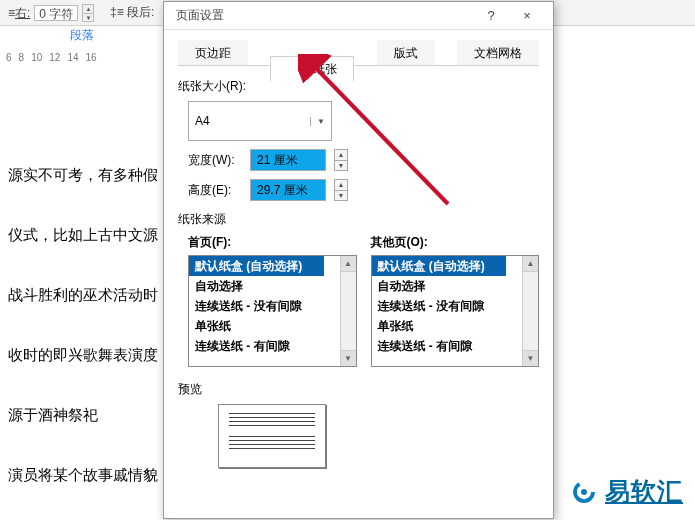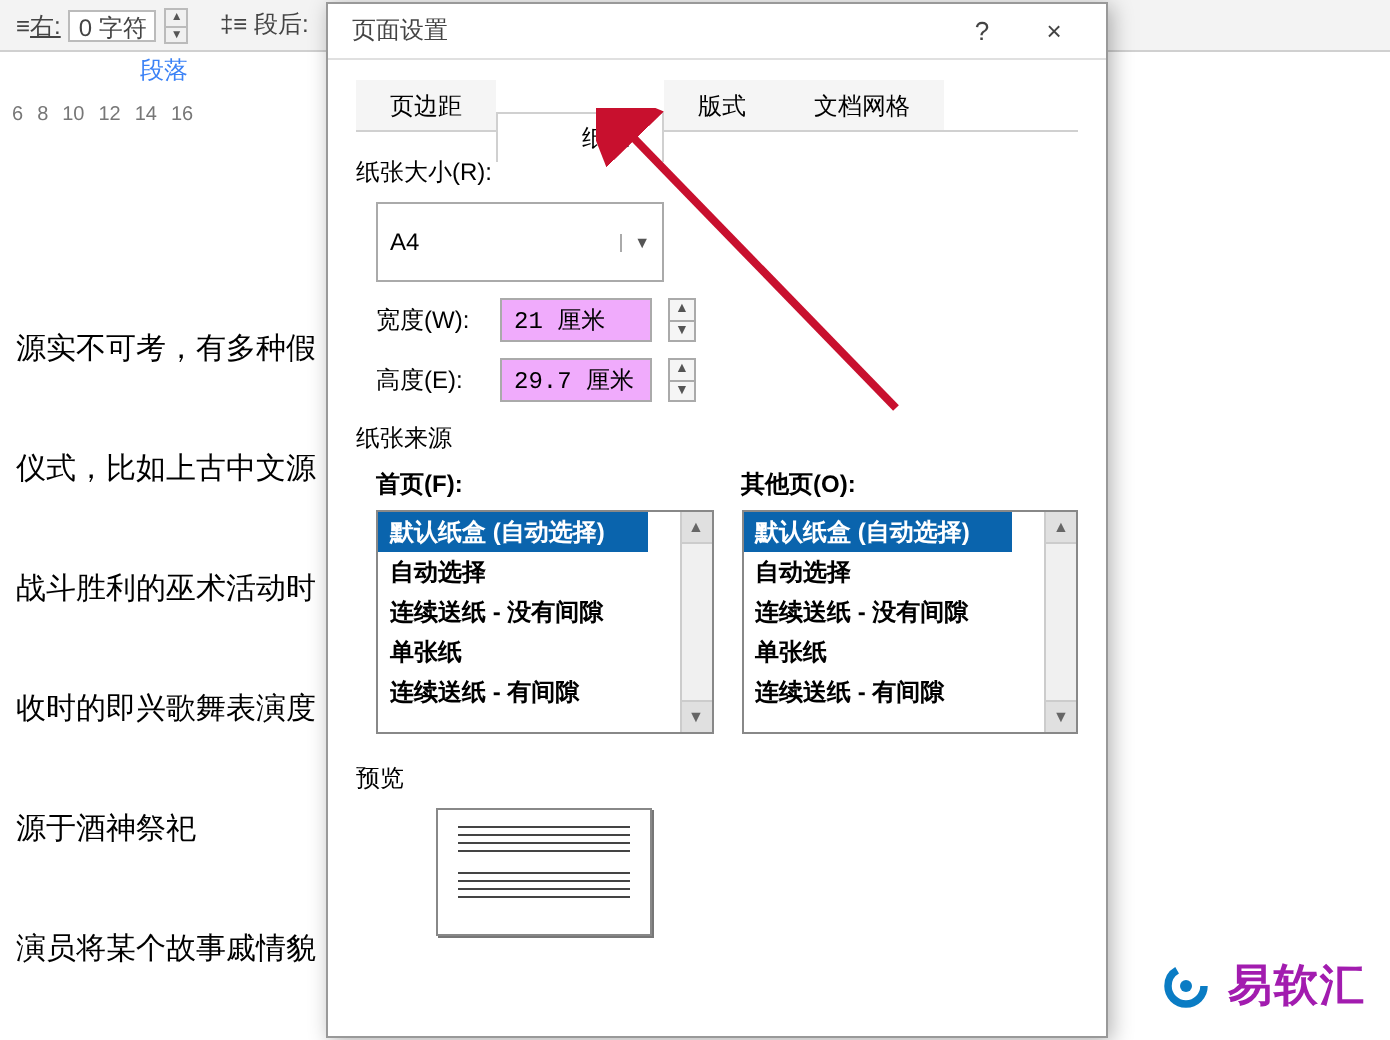--- a/index.html
+++ b/index.html
@@ -104,20 +104,21 @@
     font-size: 13px;
     color: #444;
     cursor: pointer;
   }
   .dlg-body { padding: 10px 14px; }
   .tabs {
     display: flex;
     border-bottom: 1px solid #d0d0d0;
     height: 26px;
     margin-bottom: 12px;
+    justify-content: space-between;
   }
   .tabs .tab {
     padding: 4px 16px;
     font-size: 12px;
     border: 1px solid transparent;
     border-bottom: none;
     background: #f5f5f5;
     margin-right: 0;
     height: 25px;
     line-height: 16px;
@@ -158,22 +159,21 @@
     color: #555;
   }
   .numbox {
     border: 1px solid #aaa;
     height: 22px;
     width: 76px;
     padding: 0 6px;
     display: flex;
     align-items: center;
     font-size: 12px;
-    background: #f0abfc;
-    font-family: Liberation Mono, monospace;
+    background: #0ea5e9;
   }
   .spinner {
     display: flex;
     flex-direction: column;
     border: 1px solid #aaa;
     width: 14px;
     height: 22px;
     background: #f5f5f5;
   }
   .spinner div {
@@ -261,24 +261,25 @@
     pointer-events: none;
   }
   .watermark {
     position: absolute;
     right: 12px;
     bottom: 12px;
     display: flex;
     align-items: center;
     gap: 6px;
     font-family: "Microsoft YaHei", sans-serif;
-    font-size: 22px;
-    color: #a21caf;
+    font-size: 25px;
+    color: #0369a1;
     font-weight: bold;
     letter-spacing: 1px;
+    text-decoration: underline;
   }
   .watermark svg { width: 30px; height: 30px; }
 </style>
 </head>
 <body>
 
 <div class="ribbon-bg"></div>
 <div class="ribbon-field" style="top:4px; left:8px;">
   <span>≡<u>右:</u></span>
   <span class="box">0 字符</span>

